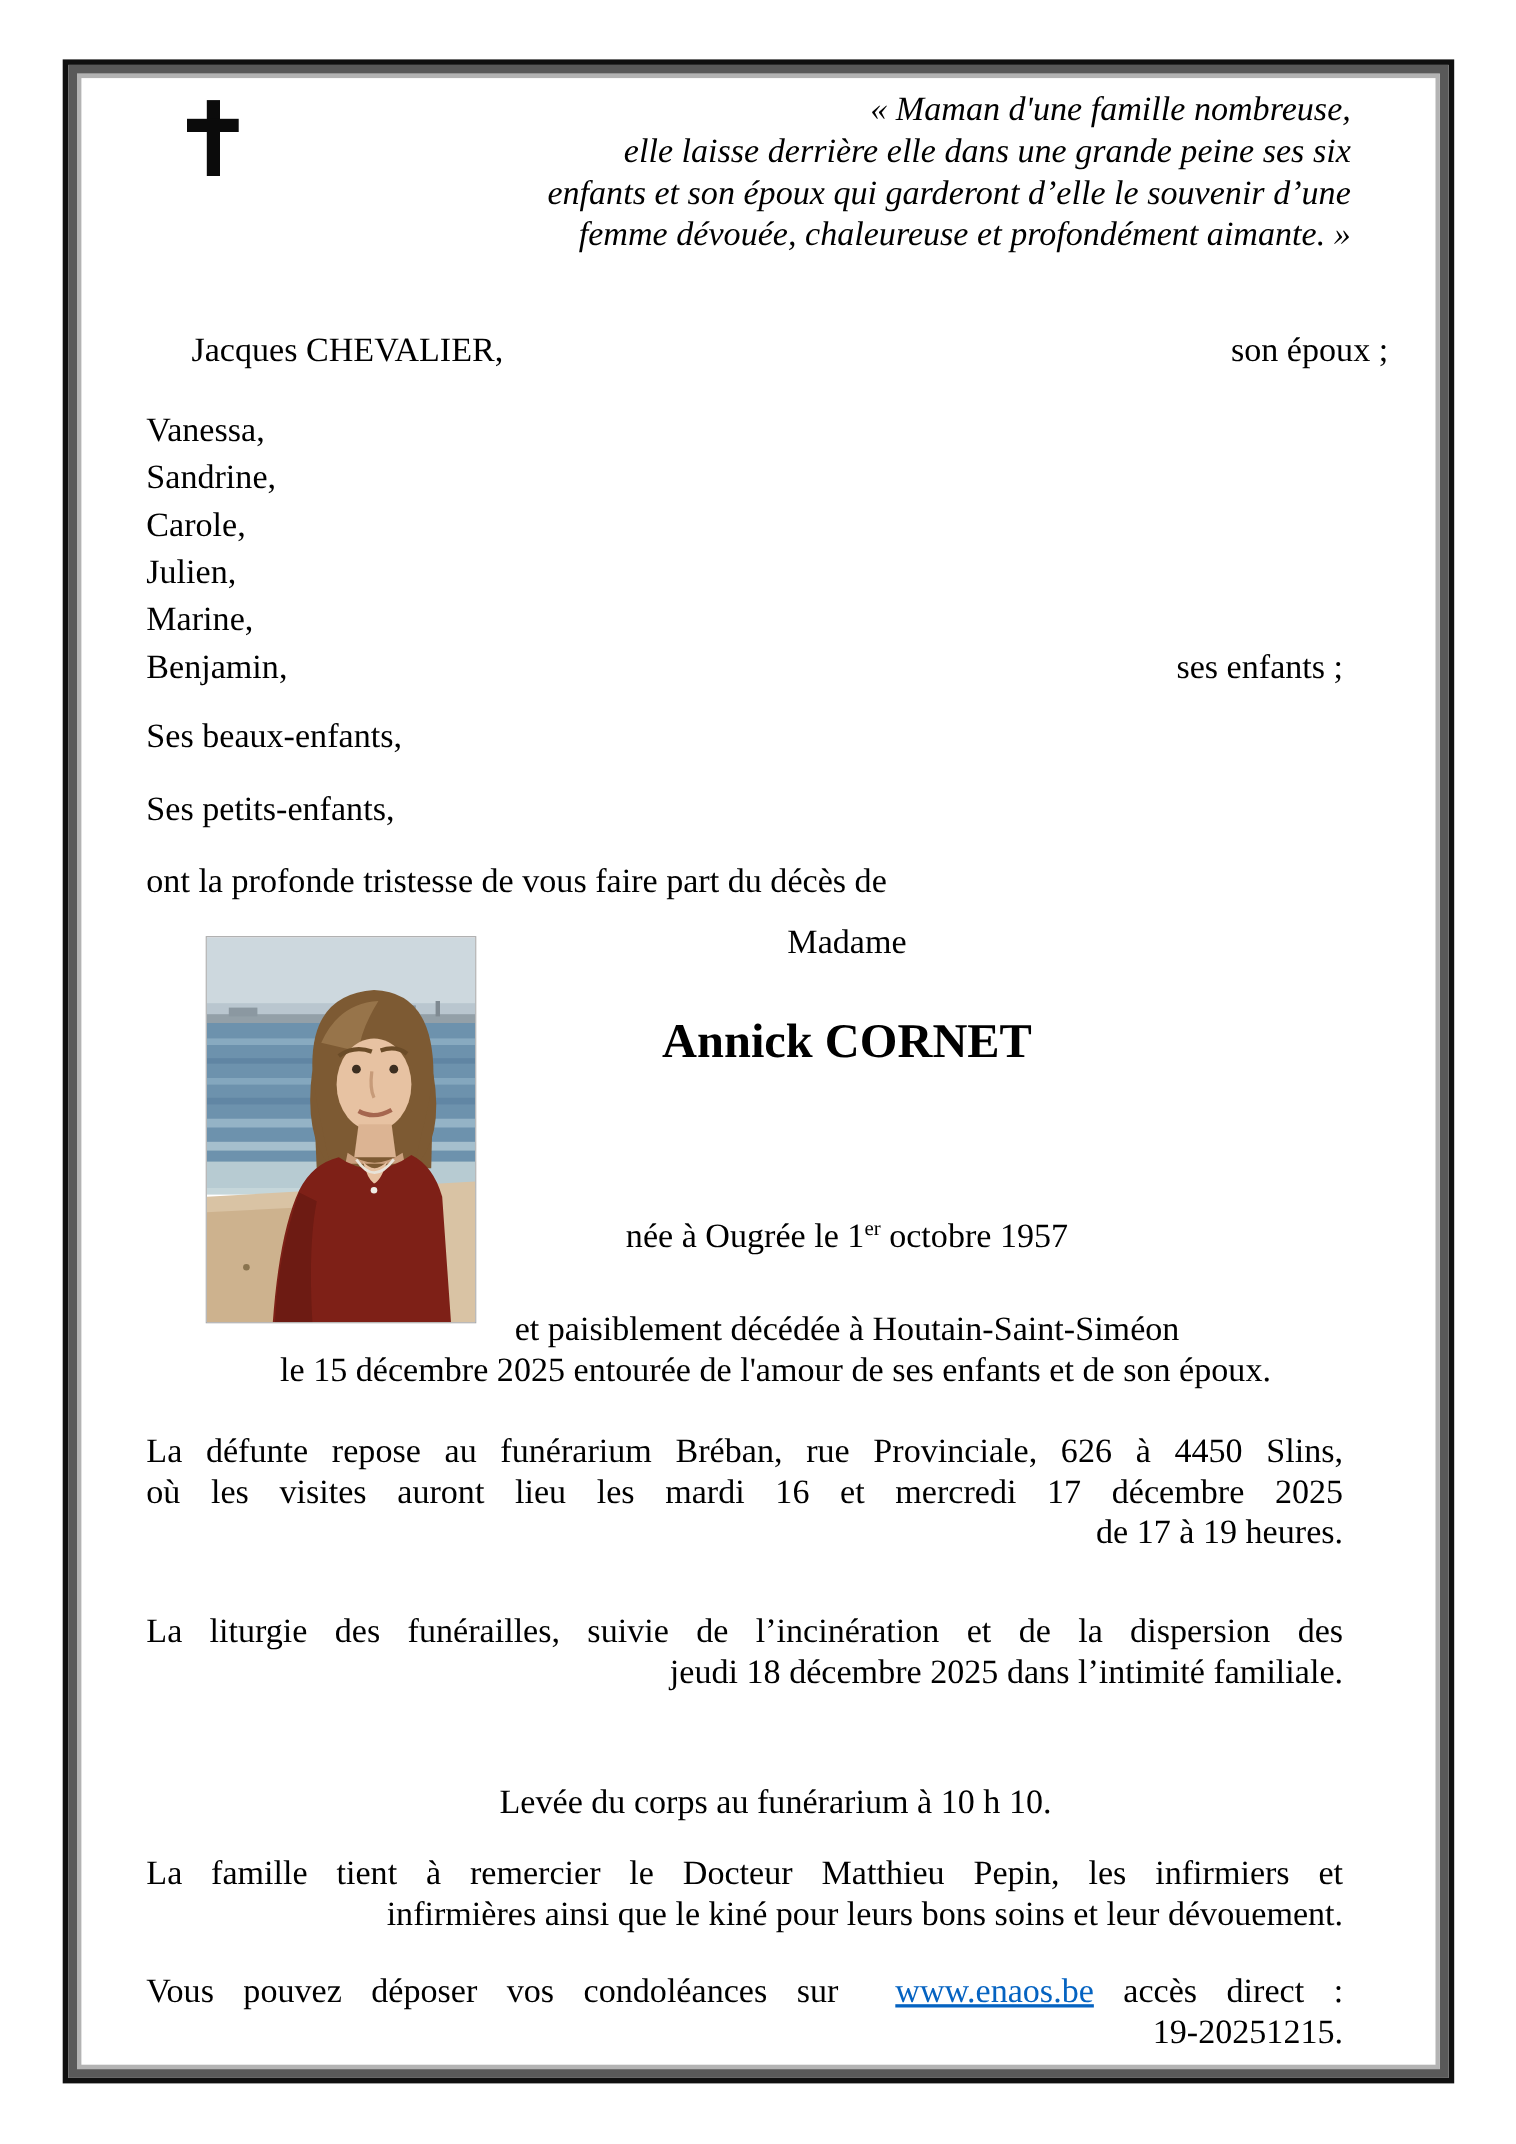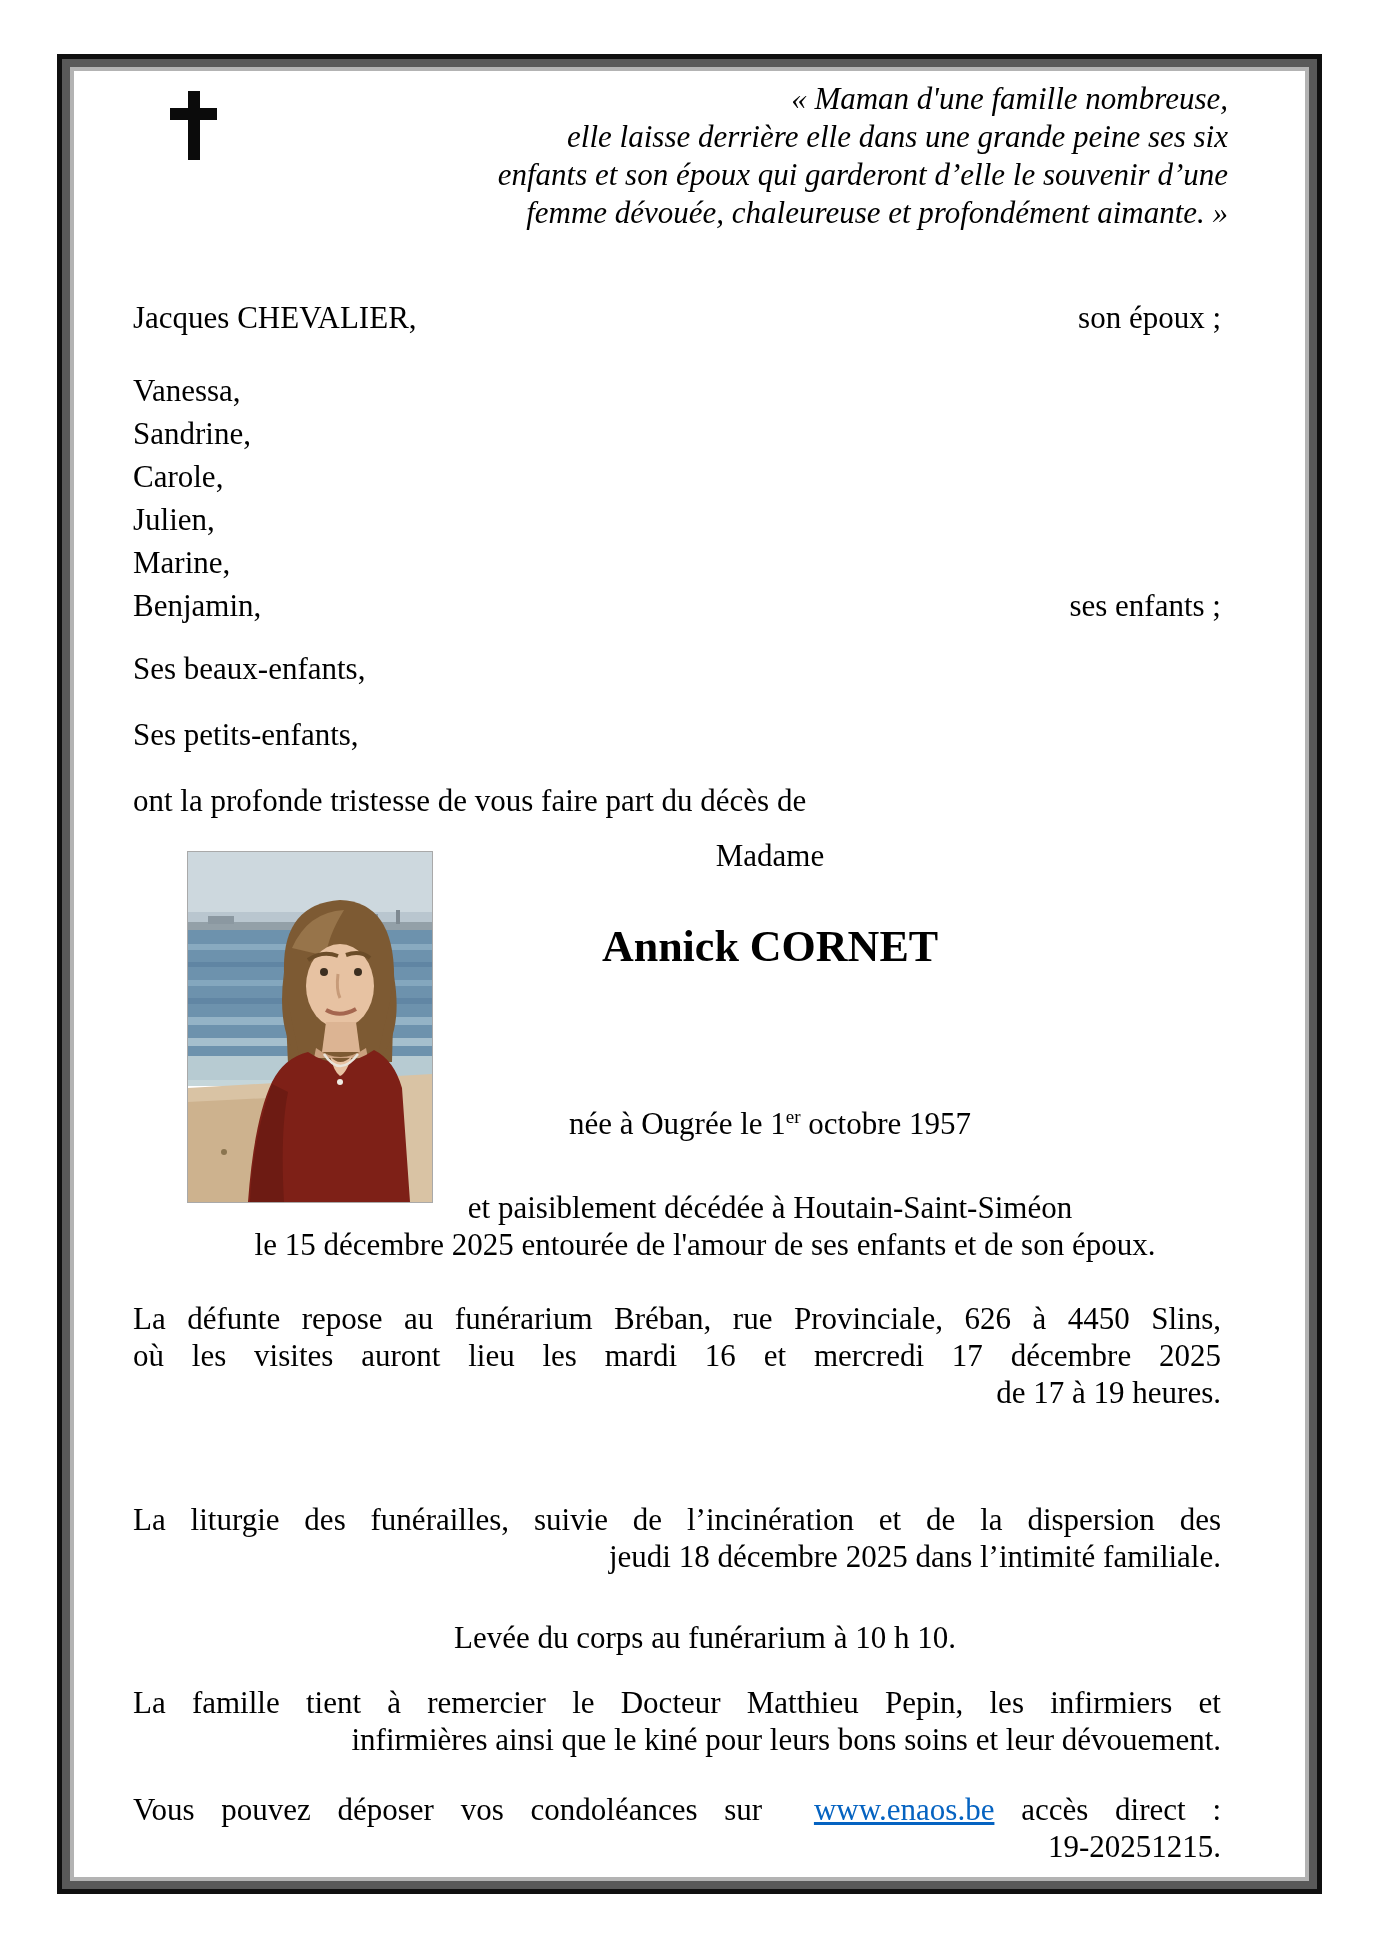--- a/index.html
+++ b/index.html
@@ -46,21 +46,21 @@
 
   <div class="cross"></div>
 
   <div class="abs quote">
     <div>« Maman d'une famille nombreuse,</div>
     <div>elle laisse derrière elle dans une grande peine ses six</div>
     <div>enfants et son époux qui garderont d’elle le souvenir d’une</div>
     <div>femme dévouée, chaleureuse et profondément aimante. »</div>
   </div>
 
-  <div class="abs row body-text" style="top:299px;">
+  <div class="abs row body-text" style="top:299px;margin-left:41px;">
     <span>Jacques CHEVALIER,</span>
     <span>son époux ;</span>
   </div>
 
   <div class="abs children" style="top:369px;">
     <div>Vanessa,</div>
     <div>Sandrine,</div>
     <div>Carole,</div>
     <div>Julien,</div>
     <div>Marine,</div>
@@ -130,21 +130,21 @@
   <div class="abs center-box body-text" style="top:1189px;">et paisiblement décédée à Houtain-Saint-Siméon</div>
 
   <div class="abs center-wide body-text" style="top:1226px;">le 15 décembre 2025 entourée de l'amour de ses enfants et de son époux.</div>
 
   <div class="abs jpara" style="top:1300px;">
     <div class="jline">La défunte repose au funérarium Bréban, rue Provinciale, 626 à 4450 Slins,</div>
     <div class="jline">où les visites auront lieu les mardi 16 et mercredi 17 décembre 2025</div>
     <div class="jlast">de 17 à 19 heures.</div>
   </div>
 
-  <div class="abs jpara" style="top:1464px;margin-top:37px;">
+  <div class="abs jpara" style="top:1464px;">
     <div class="jline">La liturgie des funérailles, suivie de l’incinération et de la dispersion des</div>
     <div class="jlast">jeudi 18 décembre 2025 dans l’intimité familiale.</div>
   </div>
 
   <div class="abs center-wide body-text" style="top:1619px;">Levée du corps au funérarium à 10 h 10.</div>
 
   <div class="abs jpara" style="top:1684px;">
     <div class="jline">La famille tient à remercier le Docteur Matthieu Pepin, les infirmiers et</div>
     <div class="jlast">infirmières ainsi que le kiné pour leurs bons soins et leur dévouement.</div>
   </div>

